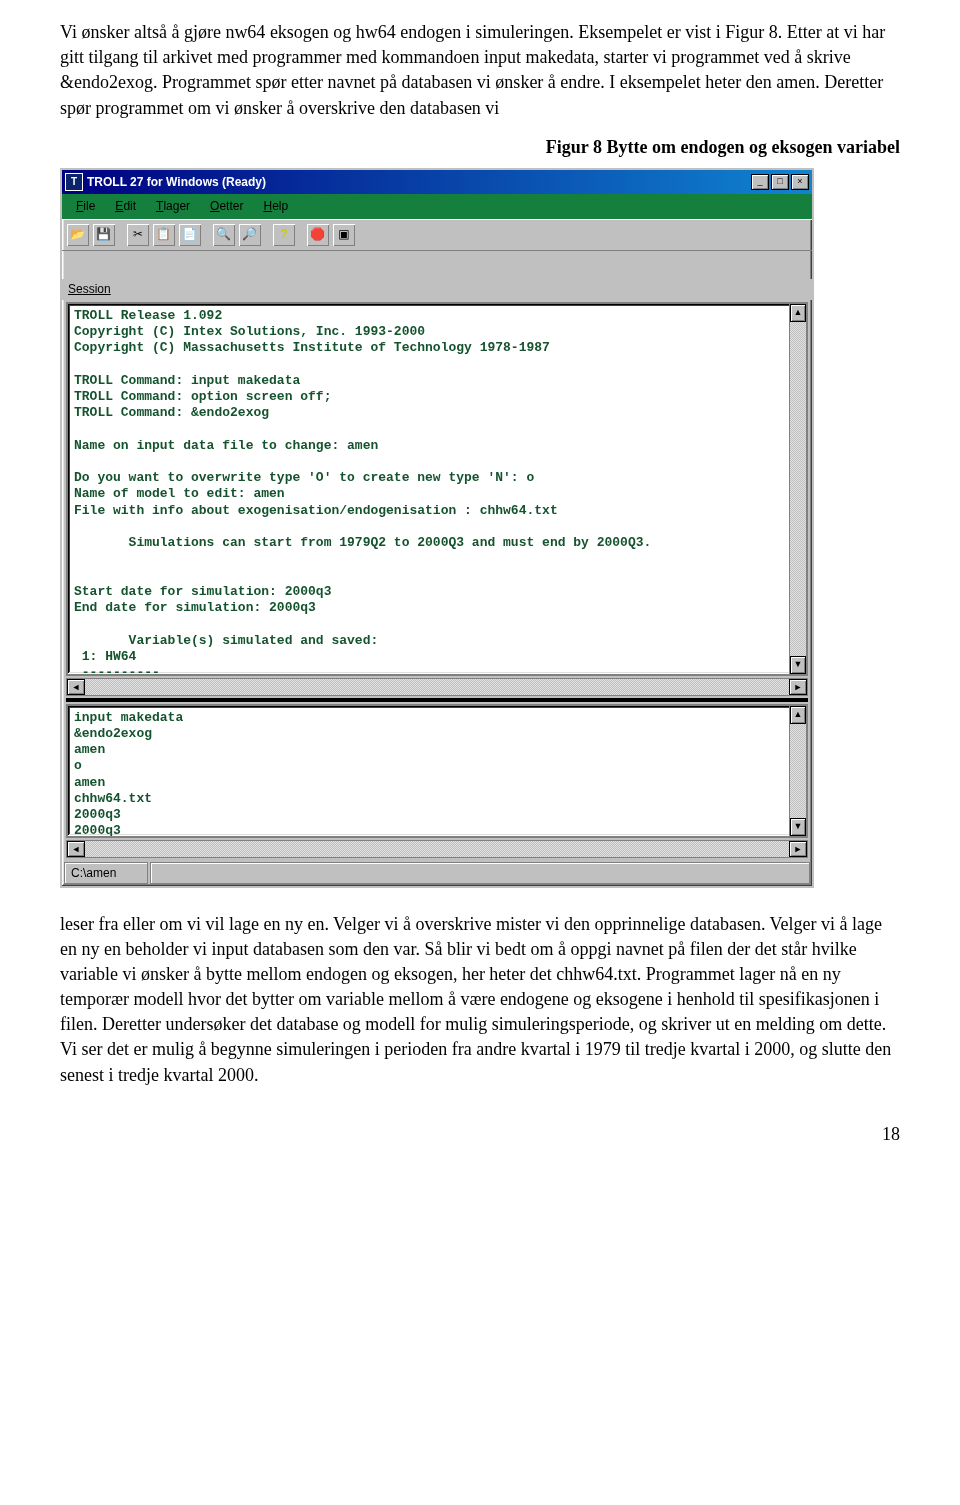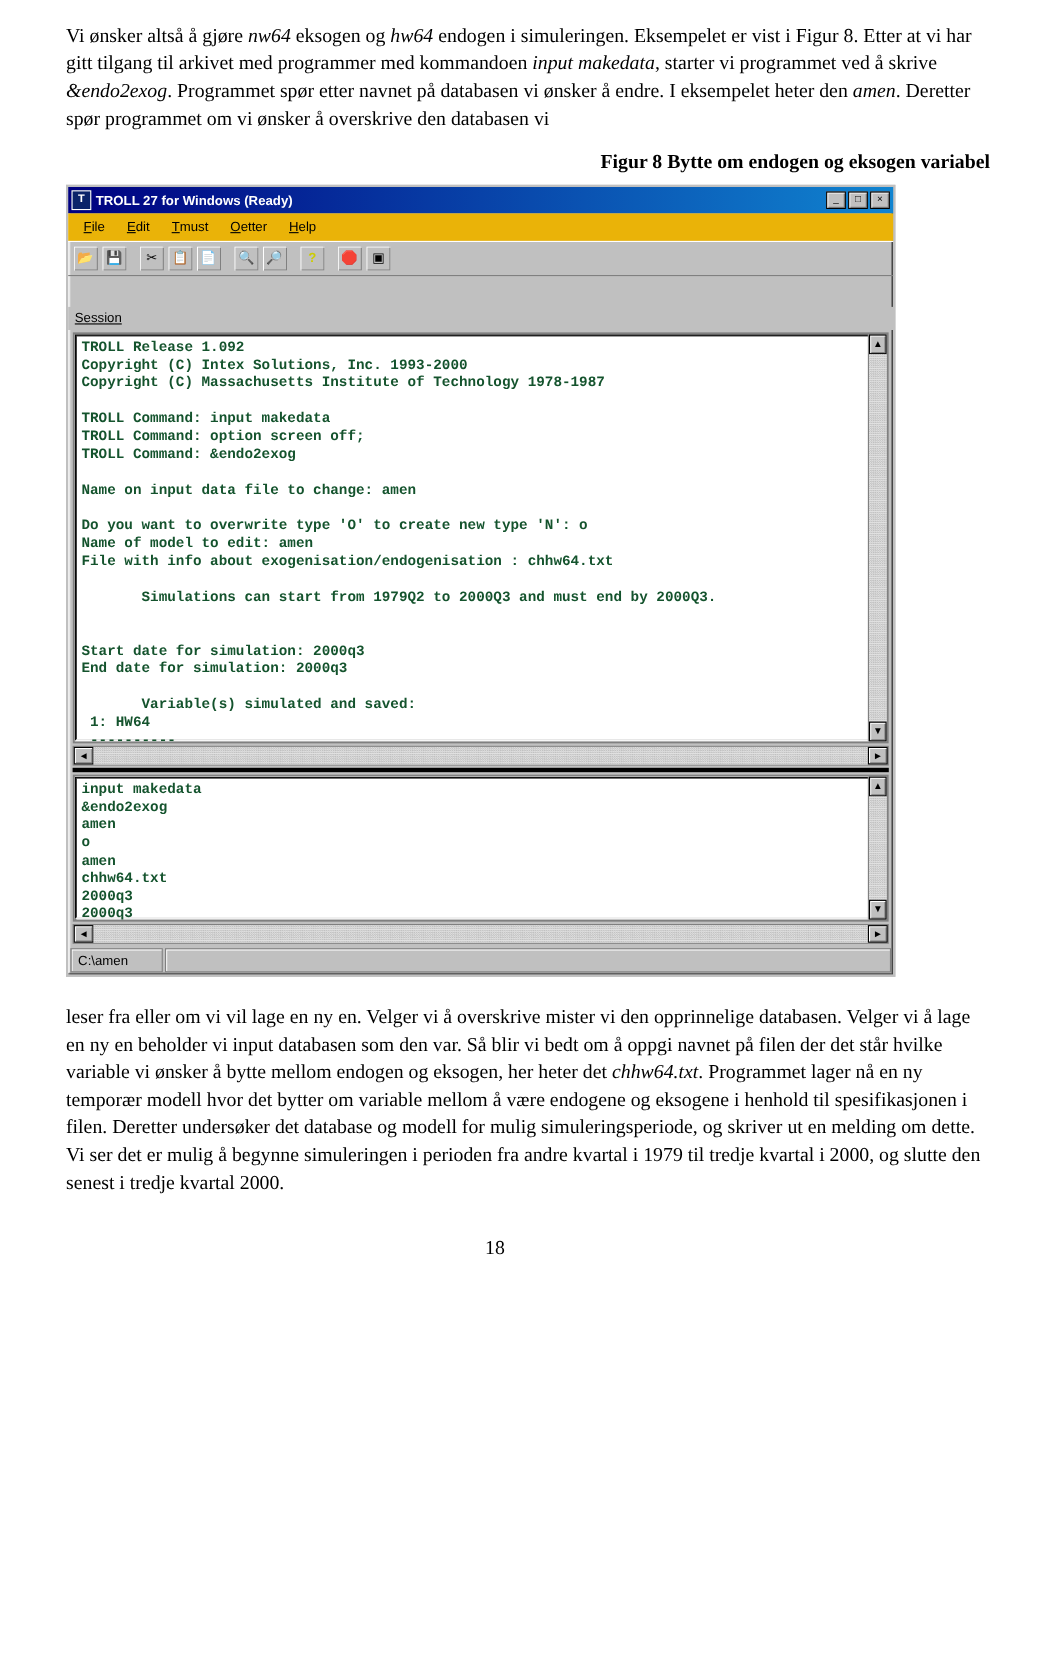--- a/index.html
+++ b/index.html
@@ -11,21 +11,21 @@
     color: #000;
     width: 960px;
   }
   .page {
     padding: 20px 60px 20px 60px;
   }
   .para {
     margin: 0 0 14px 0;
     text-align: left;
   }
-  .italic { font-style: italic; }
+  .italic { }
   .figheading { font-weight: bold; margin: 8px 0 8px 0; text-align: right; }
   
   .win9x {
     width: 750px;
     font-family: "MS Sans Serif", Tahoma, Arial, sans-serif;
     font-size: 12px;
     background: #c0c0c0;
     border: 2px solid #c0c0c0;
     box-shadow: inset -1px -1px #404040, inset 1px 1px #ffffff,
                 inset -2px -2px #808080, inset 2px 2px #dfdfdf;
@@ -55,21 +55,21 @@
     margin-left: 2px;
     border: 1px solid #000;
     box-shadow: inset 1px 1px #fff, inset -1px -1px #808080;
     font-size: 9px; line-height: 12px; text-align:center;
     font-family: Arial;
     color:#000;
   }
   .menubar {
     display:flex;
     padding: 2px 4px;
-    background:#eab308;
+    background:#15803d;
   }
   .menuitem {
     padding: 2px 10px;
     font-size: 12px;
   }
   .menuitem u { text-decoration: underline; }
   .toolbar {
     display:flex;
     align-items:center;
     padding: 3px 4px;
@@ -153,21 +153,21 @@
   .status-cell {
     background:#c0c0c0;
     border:1px solid #808080;
     box-shadow: inset 1px 1px #fff;
     padding:2px 6px;
     font-size:12px;
     height:16px;
   }
   .status-cell.small { width:70px; }
   .status-cell.flex { flex:1; }
-  .pagenum { text-align: center; padding-right: 60px; font-size: 18px; }
+  .pagenum { text-align: right; padding-right: 60px; font-size: 18px; }
 </style>
 </head>
 <body>
 
 <div class="page">
 
   <p class="para">
     <span>Vi ønsker altså å gjøre </span><span class="italic">nw64</span><span> eksogen og </span><span class="italic">hw64</span><span> endogen i simuleringen. Eksempelet er vist i Figur 8. Etter at vi har gitt tilgang til arkivet med programmer med kommandoen </span><span class="italic">input makedata</span><span>, starter vi programmet ved å skrive </span><span class="italic">&amp;endo2exog</span><span>. Programmet spør etter navnet på databasen vi ønsker å endre. I eksempelet heter den </span><span class="italic">amen</span><span>. Deretter spør programmet om vi ønsker å overskrive den databasen vi</span>
   </p>
 
@@ -181,21 +181,21 @@
       <div class="t-btns">
         <div class="t-btn">_</div>
         <div class="t-btn">□</div>
         <div class="t-btn">×</div>
       </div>
     </div>
 
     <div class="menubar">
       <div class="menuitem"><u>F</u><span>ile</span></div>
       <div class="menuitem"><u>E</u><span>dit</span></div>
-      <div class="menuitem"><u>T</u><span>must</span></div>
+      <div class="menuitem"><u>T</u><span>lager</span></div>
       <div class="menuitem"><u>O</u><span>etter</span></div>
       <div class="menuitem"><u>H</u><span>elp</span></div>
     </div>
 
     <div class="toolbar">
       <div class="tbtn">📂</div>
       <div class="tbtn">💾</div>
       <div class="tsep"></div>
       <div class="tbtn">✂</div>
       <div class="tbtn">📋</div>

